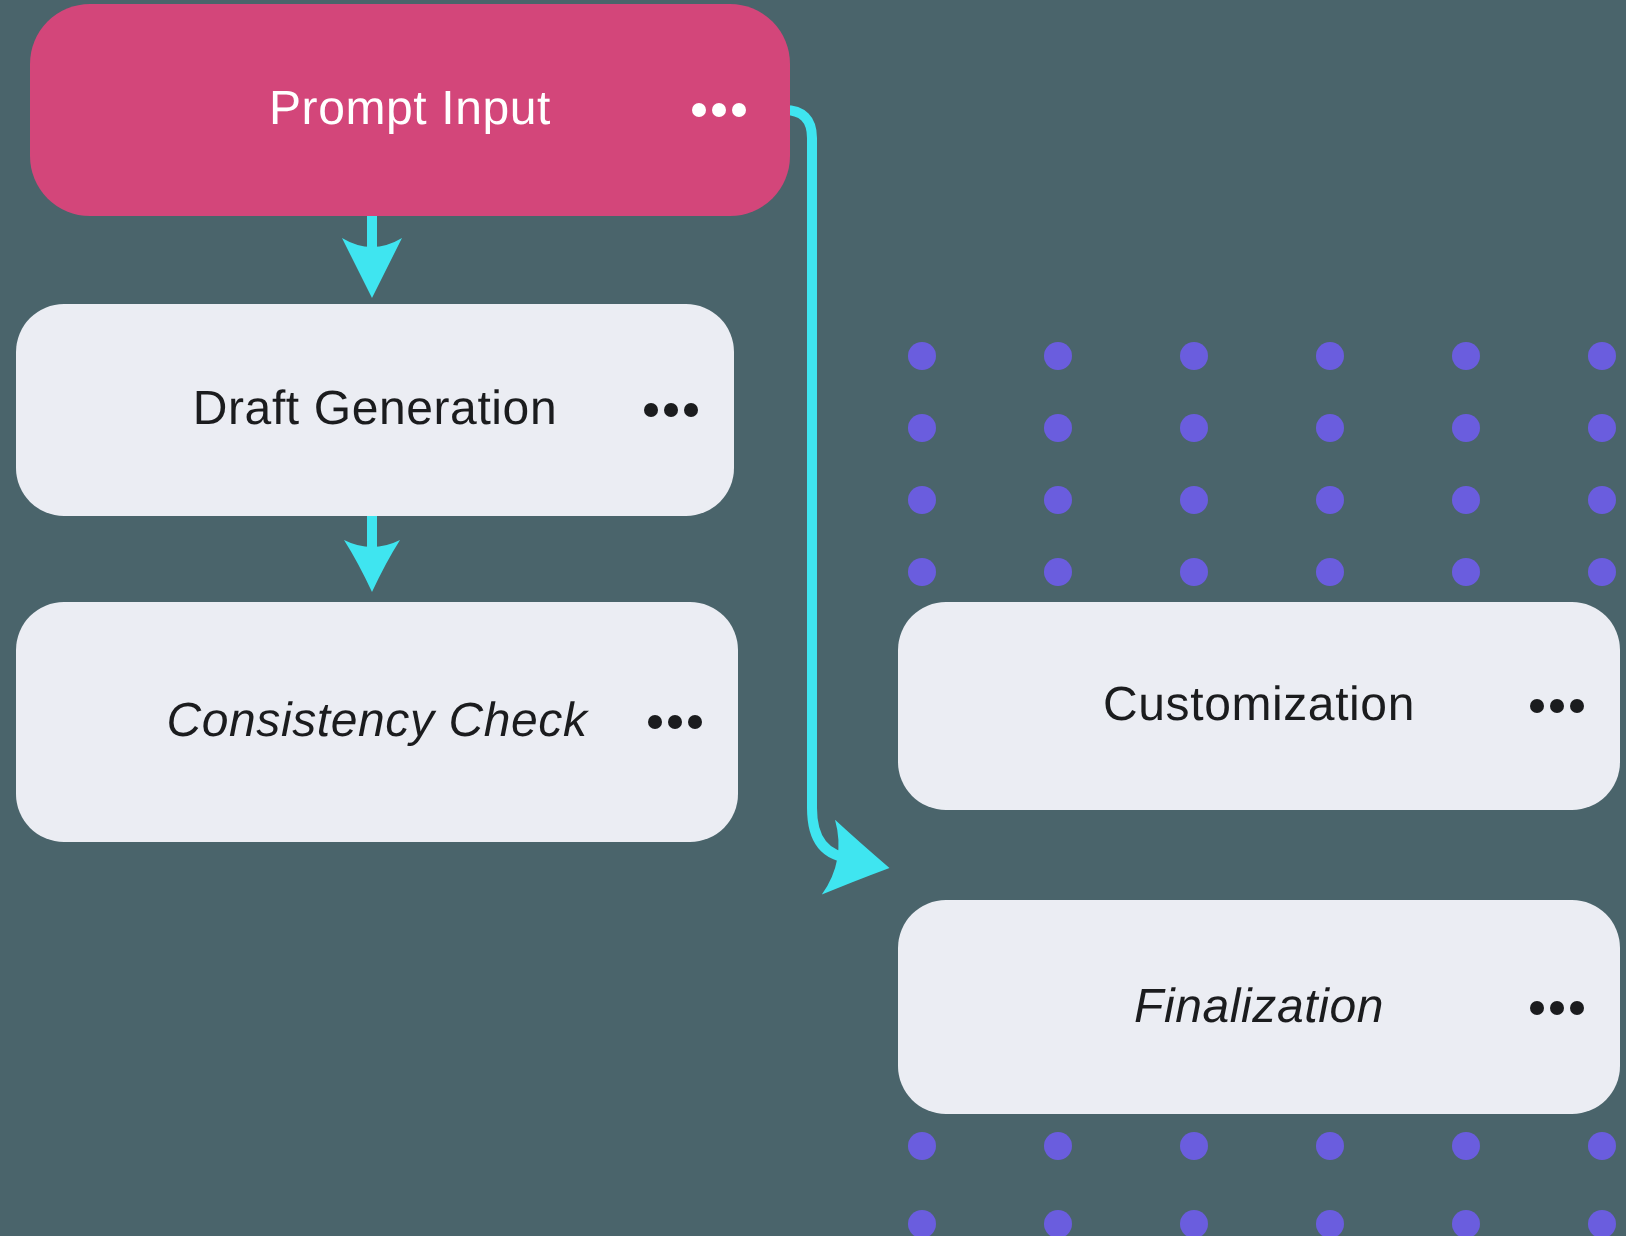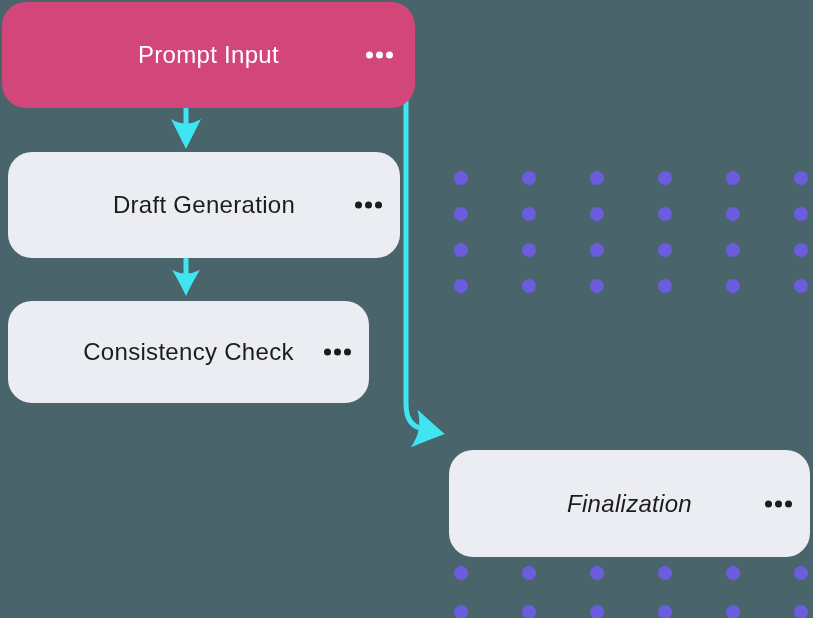--- a/index.html
+++ b/index.html
@@ -89,23 +89,23 @@
   }
   .node--pink .more { right: 20px; }
   .node .more i {
     display: block;
     width: 7px;
     height: 7px;
     border-radius: 50%;
     background: currentColor;
   }
 
-  #node-prompt-input      { left: 2px;   top: 2px;   width: 413px; height: 106px; }
-  #node-draft-generation  { left: 8px;   top: 152px; width: 392px; height: 106px; }
-  #node-consistency-check { left: 8px;   top: 301px; width: 361px; height: 102px; }
+  #node-prompt-input      { left: 15px;   top: 2px;   width: 380px; height: 106px; border-radius: 30px; }
+  #node-draft-generation  { left: 8px;   top: 152px; width: 359px; height: 106px; }
+  #node-consistency-check { left: 8px;   top: 301px; width: 361px; height: 120px; font-style: italic; }
   #node-customization     { left: 449px; top: 301px; width: 361px; height: 104px; }
   #node-finalization      { left: 449px; top: 450px; width: 361px; height: 107px; font-style: italic; }
 </style>
 </head>
 <body>
 
 <div class="canvas">
 
   <div class="dotgrid" id="grid-top">
       <span></span>
@@ -183,20 +183,28 @@
 
   <div class="node" id="node-consistency-check">
     <span class="label">Consistency Check</span>
     <span class="more">
         <i></i>
         <i></i>
         <i></i>
       </span>
   </div>
 
+  <div class="node" id="node-customization">
+    <span class="label">Customization</span>
+    <span class="more">
+        <i></i>
+        <i></i>
+        <i></i>
+      </span>
+  </div>
 
   <div class="node" id="node-finalization">
     <span class="label">Finalization</span>
     <span class="more">
         <i></i>
         <i></i>
         <i></i>
       </span>
   </div>
 

